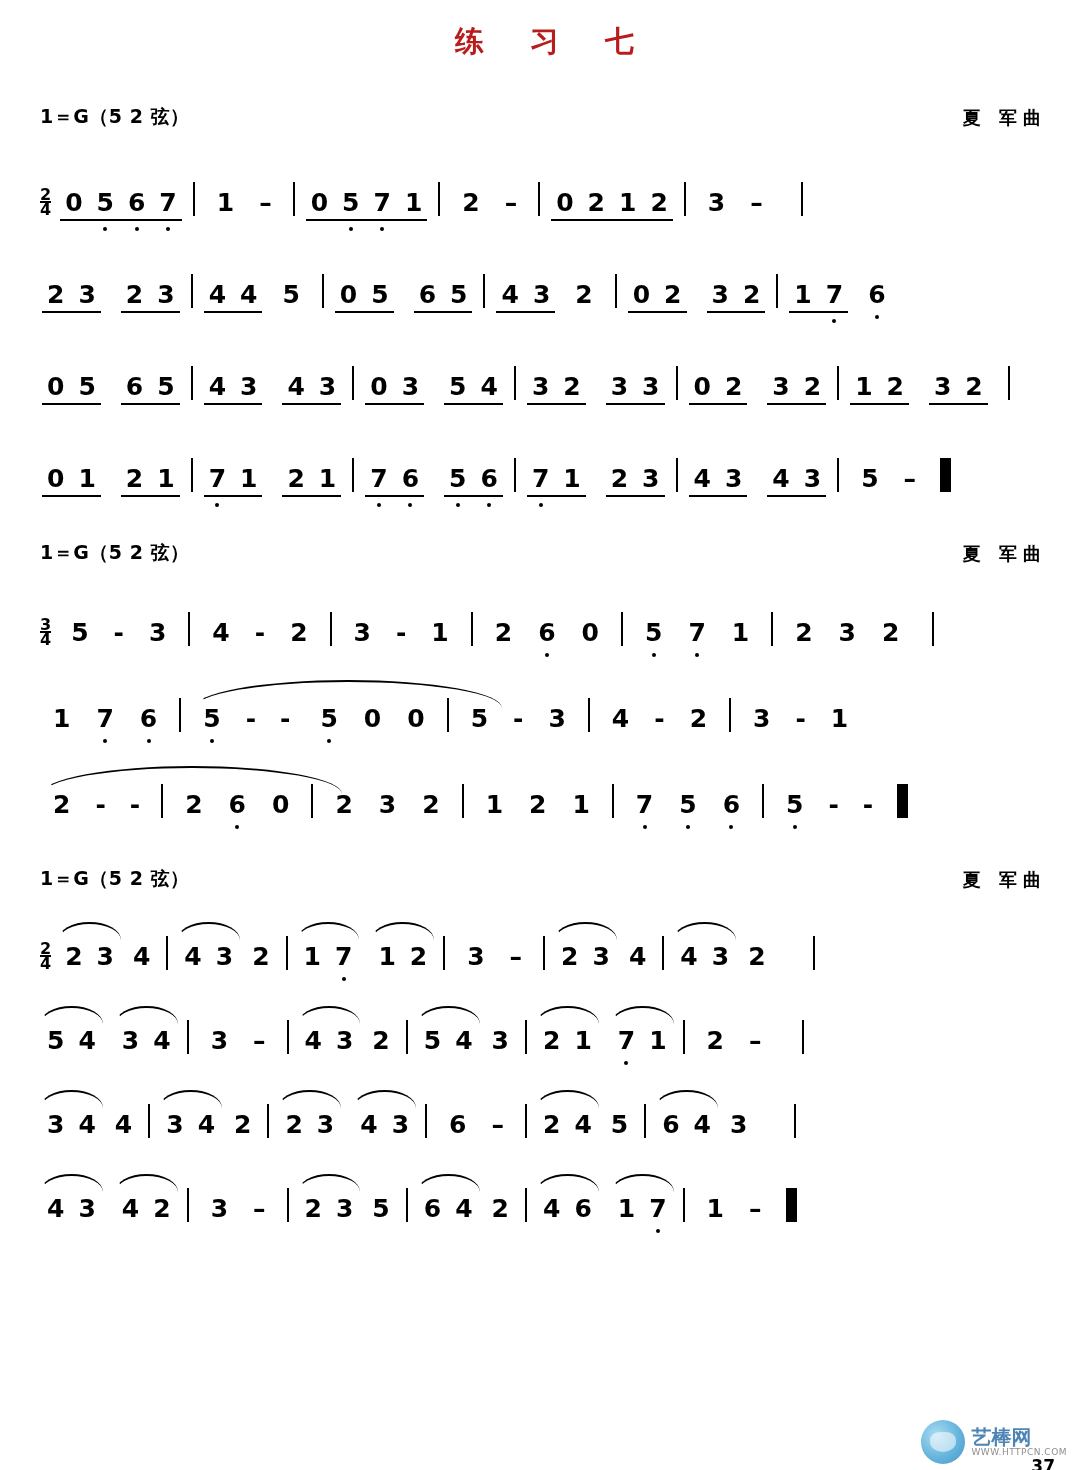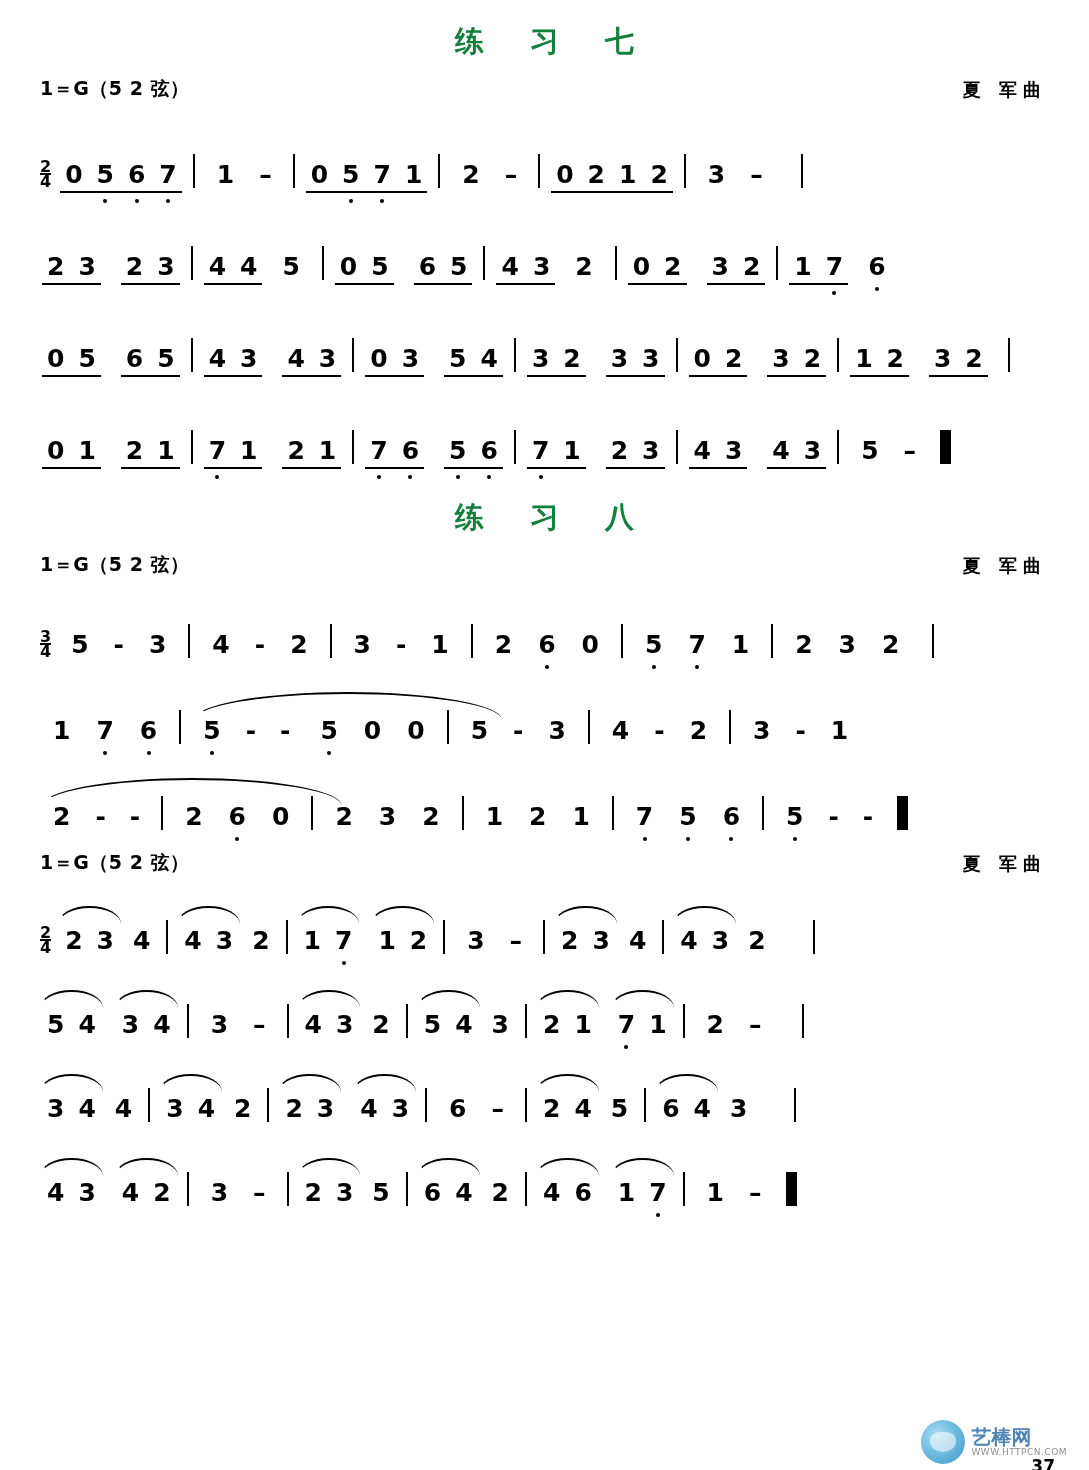--- a/index.html
+++ b/index.html
@@ -14,36 +14,37 @@
   .page{position:relative;width:1089px;height:1470px;}
 
   
   .exercise-title{
     text-align:center;
     font-family:"DejaVu Sans", sans-serif;
     font-weight:bold;
     font-size:29px;
     letter-spacing:18px;
     padding-left:18px;
-    color:#15803d;
+    color:#b91c1c;
   }
 
   .meta-row{
     display:flex;
     justify-content:space-between;
     align-items:flex-end;
     padding:0 42px 0 40px;
     margin-top:14px;
   }
   .key-sig{
     font-family:"DejaVu Sans", sans-serif;
     font-weight:bold;
     font-size:19px;
     letter-spacing:0.5px;
     white-space:nowrap;
+    margin-top:28px;
   }
   .composer{
     font-family:"DejaVu Sans", sans-serif;
     font-weight:bold;
     font-size:18px;
     letter-spacing:6px;
   }
 
   
   .staff{
@@ -342,21 +343,20 @@
         <span class="note">3</span>
       </div>
       <div class="barline"></div>
       <span class="note wide" style="margin-bottom:6px;">5</span>
       <span class="dash">–</span>
       <div class="barline end"></div>
     </div>
   </div>
 
   <div class="section">
-    <div class="exercise-title" style="margin-top:28px;">练 习 八</div>
     <div class="meta-row">
       <div class="key-sig"><span>1＝G（5 2 弦）</span></div>
       <div class="composer">夏 军曲</div>
     </div>
 
     <div class="staff" style="height:86px;">
       <div class="timesig">
           <span>3</span>
           <span style="border-top:2px solid #000;">4</span>
         </div>

